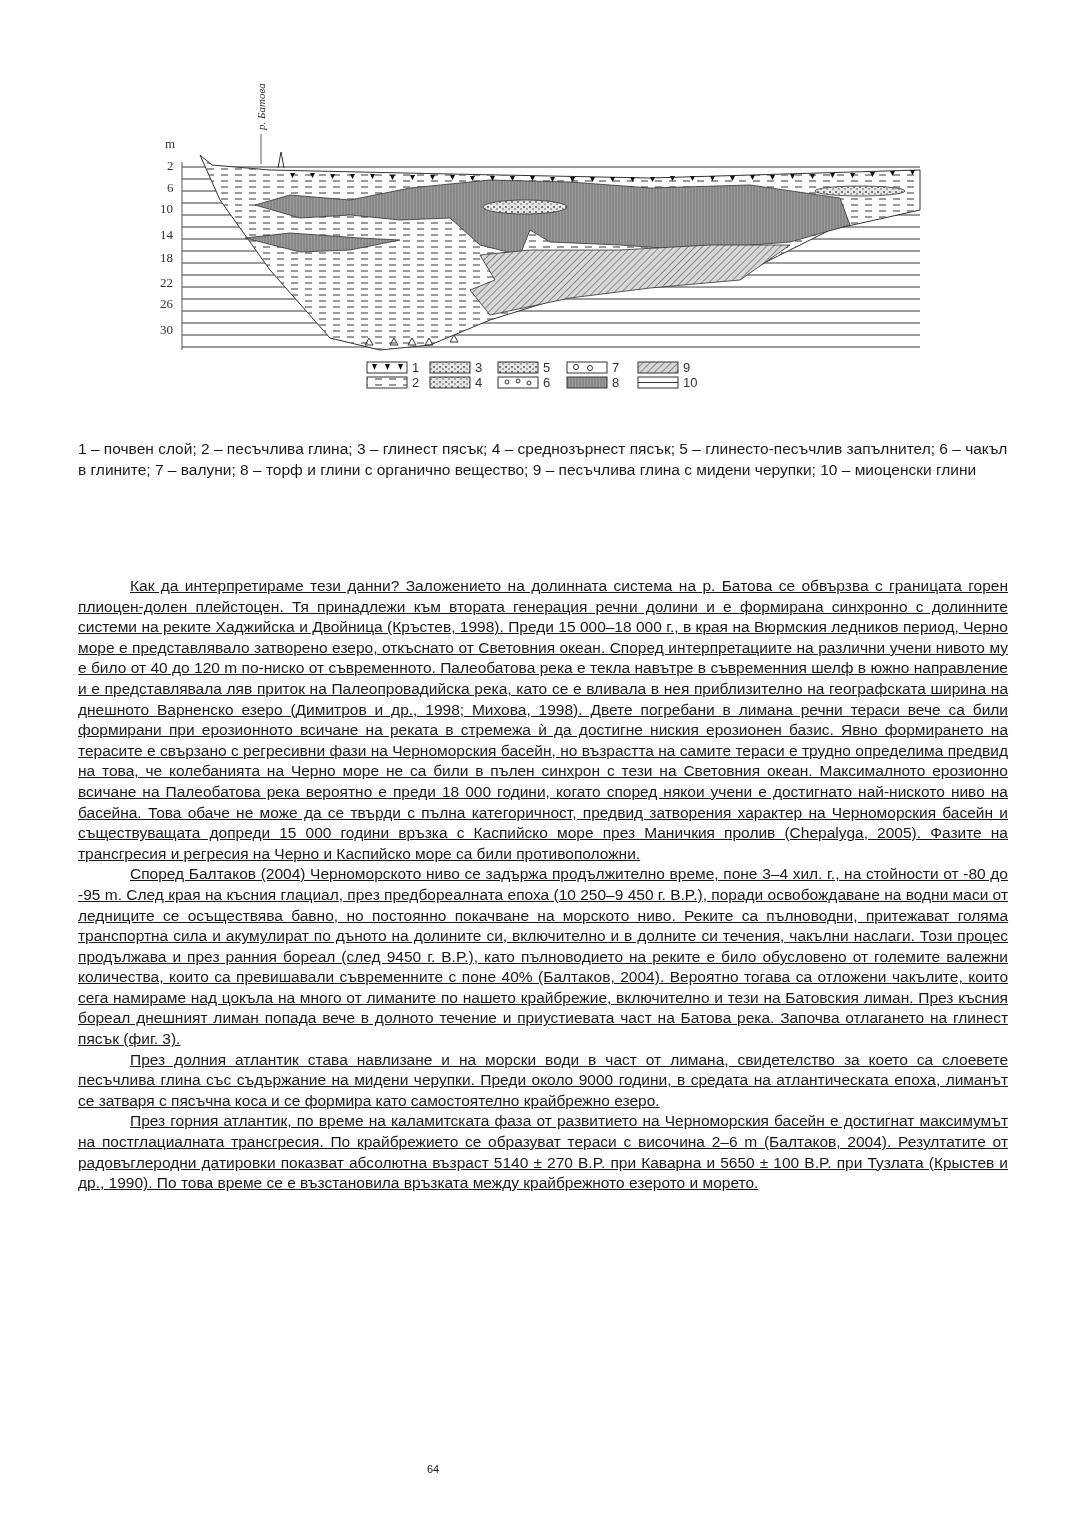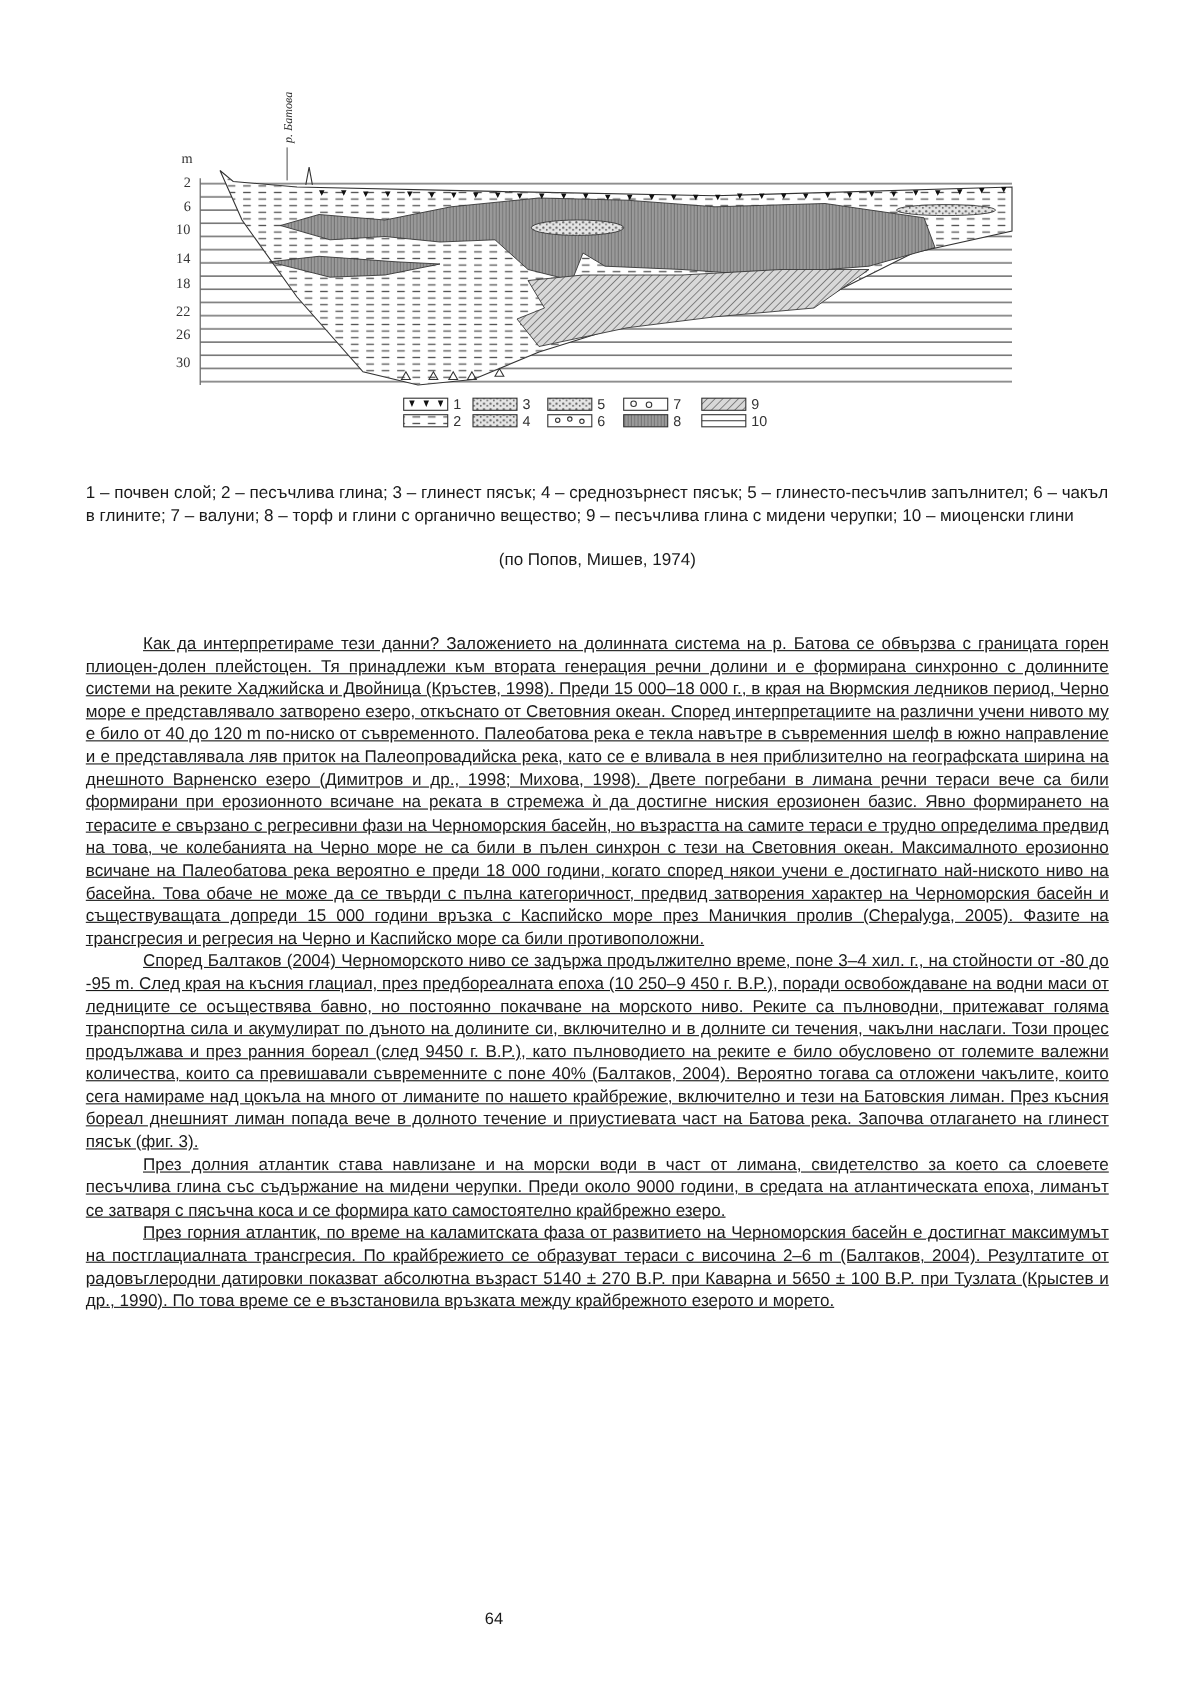--- a/index.html
+++ b/index.html
@@ -10,22 +10,22 @@
   .legend-text { font-family: "Liberation Sans", sans-serif; font-size: 13px; fill: #333; }
   .axis-text { font-family: "Liberation Serif", serif; font-size: 13px; fill: #333; }
   .river-label { font-family: "Liberation Serif", serif; font-style: italic; font-size: 11px; fill: #333; }
   .legend-caption { position: absolute; left: 78px; top: 418px; width: 930px;
                     font-size: 15.5px; line-height: 21px; text-align: left; margin-top: 20px; }
   .fig-caption { position: absolute; left: 78px; top: 500px; width: 930px;
                  font-size: 15.5px; line-height: 20px; text-align: center; }
   .body-text { position: absolute; left: 78px; top: 576px; width: 930px;
                font-size: 15.5px; line-height: 20.6px; text-align: justify; }
   .body-text p { margin: 0; text-indent: 52px; text-decoration: underline; }
-  .page-number { position: absolute; left: 16px; top: 1463px; width: 866px; text-align: center;
-                 font-size: 15px; }
+  .page-number { position: absolute; left: 0; top: 1463px; width: 866px; text-align: center;
+                 font-size: 11px; }
 </style>
 </head>
 <body>
 
 <div class="figure">
   <svg width="800" height="330" viewBox="0 0 800 330">
     <defs>
       <pattern id="p-dash" width="14" height="6" patternUnits="userSpaceOnUse">
         <line x1="1" y1="3" x2="8" y2="3" stroke="#555" stroke-width="1.2"></line>
       </pattern>
@@ -117,21 +117,20 @@
       <rect x="488" y="307" width="40" height="11" fill="#fff" stroke="#333"></rect>
       <line x1="488" y1="312.5" x2="528" y2="312.5" stroke="#333"></line>
       <text class="legend-text" x="533" y="317">10</text>
     </g>
   </svg>
 </div>
 
 <div class="legend-caption">1 – почвен слой; 2 – песъчлива глина; 3 – глинест пясък; 4 – среднозърнест пясък; 5 – глинесто-песъчлив запълнител; 6 – чакъл в глините; 7 – валуни; 8 – торф и глини с органично вещество; 9 – песъчлива глина с мидени черупки; 10 – миоценски глини</div>
 
 <div class="fig-caption">
-  <div>(по Попов, Мишев, 1974)</div>
 </div>
 
 <div class="body-text">
   <p>Как да интерпретираме тези данни? Заложението на долинната система на р. Батова се обвързва с границата горен плиоцен-долен плейстоцен. Тя принадлежи към втората генерация речни долини и е формирана синхронно с долинните системи на реките Хаджийска и Двойница (Кръстев, 1998). Преди 15 000–18 000 г., в края на Вюрмския ледников период, Черно море е представлявало затворено езеро, откъснато от Световния океан. Според интерпретациите на различни учени нивото му е било от 40 до 120 m по-ниско от съвременното. Палеобатова река е текла навътре в съвременния шелф в южно направление и е представлявала ляв приток на Палеопровадийска река, като се е вливала в нея приблизително на географската ширина на днешното Варненско езеро (Димитров и др., 1998; Михова, 1998). Двете погребани в лимана речни тераси вече са били формирани при ерозионното всичане на реката в стремежа ѝ да достигне ниския ерозионен базис. Явно формирането на терасите е свързано с регресивни фази на Черноморския басейн, но възрастта на самите тераси е трудно определима предвид на това, че колебанията на Черно море не са били в пълен синхрон с тези на Световния океан. Максималното ерозионно всичане на Палеобатова река вероятно е преди 18 000 години, когато според някои учени е достигнато най-ниското ниво на басейна. Това обаче не може да се твърди с пълна категоричност, предвид затворения характер на Черноморския басейн и съществуващата допреди 15 000 години връзка с Каспийско море през Маничкия пролив (Chepalyga, 2005). Фазите на трансгресия и регресия на Черно и Каспийско море са били противоположни.</p>
   <p>Според Балтаков (2004) Черноморското ниво се задържа продължително време, поне 3–4 хил. г., на стойности от -80 до -95 m. След края на късния глациал, през предбореалната епоха (10 250–9 450 г. B.P.), поради освобождаване на водни маси от ледниците се осъществява бавно, но постоянно покачване на морското ниво. Реките са пълноводни, притежават голяма транспортна сила и акумулират по дъното на долините си, включително и в долните си течения, чакълни наслаги. Този процес продължава и през ранния бореал (след 9450 г. B.P.), като пълноводието на реките е било обусловено от големите валежни количества, които са превишавали съвременните с поне 40% (Балтаков, 2004). Вероятно тогава са отложени чакълите, които сега намираме над цокъла на много от лиманите по нашето крайбрежие, включително и тези на Батовския лиман. През късния бореал днешният лиман попада вече в долното течение и приустиевата част на Батова река. Започва отлагането на глинест пясък (фиг. 3).</p>
   <p>През долния атлантик става навлизане и на морски води в част от лимана, свидетелство за което са слоевете песъчлива глина със съдържание на мидени черупки. Преди около 9000 години, в средата на атлантическата епоха, лиманът се затваря с пясъчна коса и се формира като самостоятелно крайбрежно езеро.</p>
   <p>През горния атлантик, по време на каламитската фаза от развитието на Черноморския басейн е достигнат максимумът на постглациалната трансгресия. По крайбрежието се образуват тераси с височина 2–6 m (Балтаков, 2004). Резултатите от радовъглеродни датировки показват абсолютна възраст 5140 ± 270 B.P. при Каварна и 5650 ± 100 B.P. при Тузлата (Крыстев и др., 1990). По това време се е възстановила връзката между крайбрежното езерото и морето.</p>
 </div>
 
 <div class="page-number">64</div>

